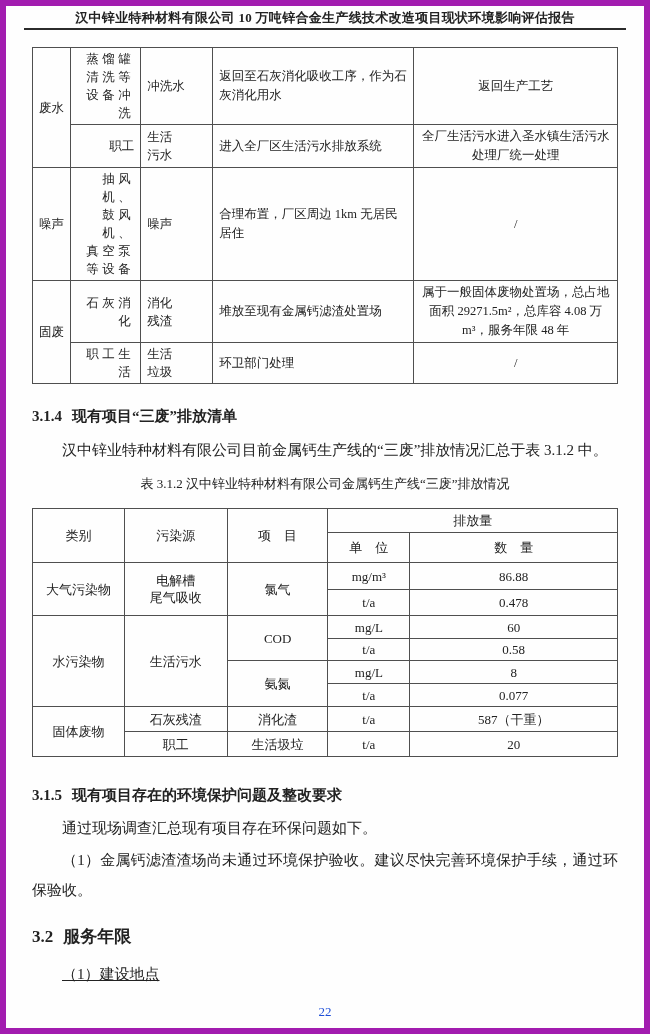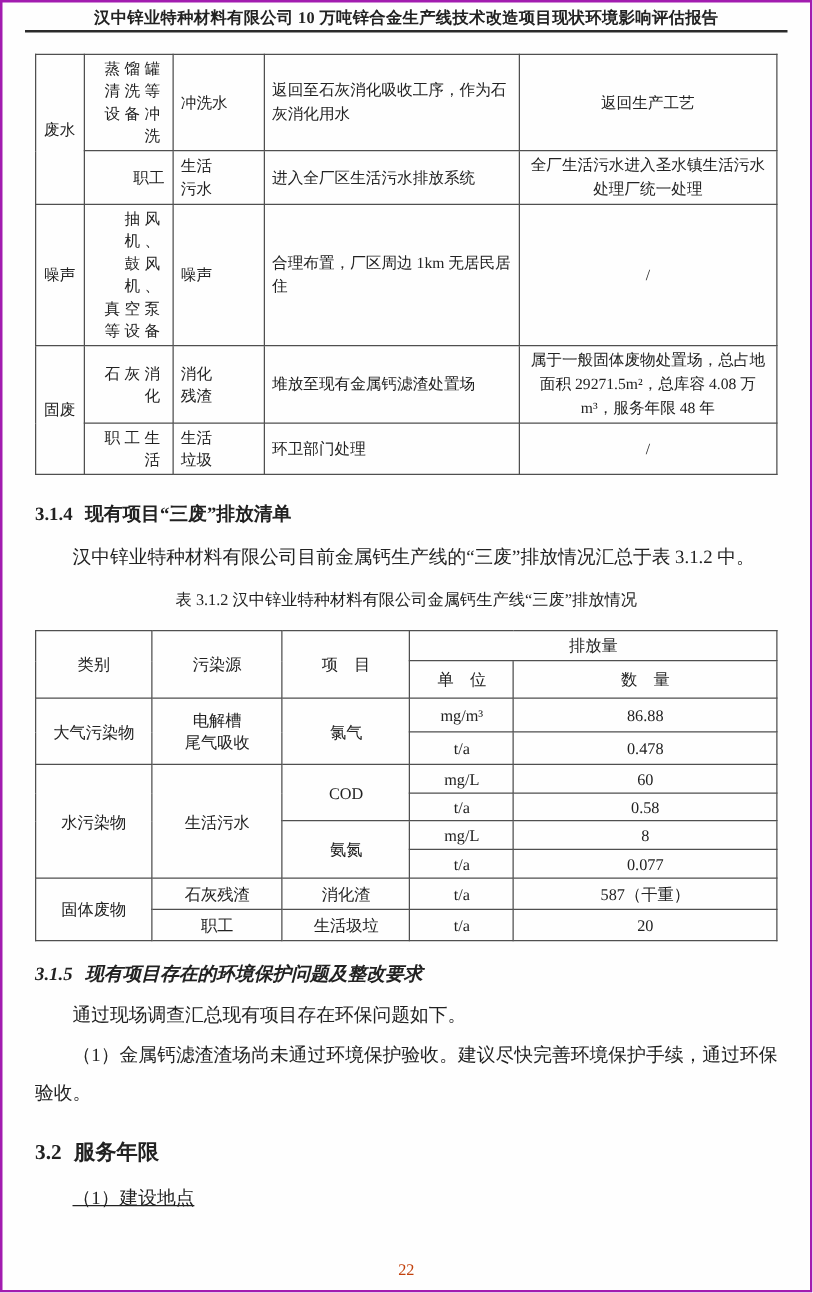--- a/index.html
+++ b/index.html
@@ -1,21 +1,21 @@
 <!DOCTYPE html>
 <html><head>
 <meta charset="utf-8">
 <style>
   html,body { margin:0; padding:0; background:#fff; }
   .page {
     position:relative;
     width:650px; height:1034px;
     box-sizing:border-box;
     background:#fefefe;
-    border:2px solid #a21caf;
+    border:6px solid #a21caf;
     padding:3px 26px 16px 26px;
     font-family:"Liberation Serif","DejaVu Serif",serif;
     color:#222;
     overflow:hidden;
   }
   .doc-title {
     text-align:center;
     font-size:13px;
     font-weight:bold;
     line-height:17px;
@@ -40,21 +40,21 @@
   .t2 td { text-align:center; }
   .sec-heading { font-weight:bold; font-size:15px; line-height:20px; margin:22px 0 0 0; }
   .sec-heading .sec-num { margin-right:10px; }
   .sec-heading.big { font-size:17px; line-height:22px; margin-top:21px; }
   .sec-heading.m2  { margin-top:27px; font-size:15px; }
   .body-para { font-size:15px; line-height:22px; margin:13px 0 0 0; text-indent:2em; text-align:justify; }
   .body-para.intro { margin-top:12px; }
   .body-para.item  { margin-top:6px; line-height:30px; }
   .body-para.loc   { margin-top:15px;text-decoration:underline; }
   .tbl-caption { text-align:center; font-size:13px; font-weight:normal; line-height:20px; margin:13px 0 0 0; }
-  .page-number { position:absolute; left:0; right:0; bottom:8px; text-align:center; font-size:13px; color:#c2410c; }
+  .page-number { position:absolute; left:0; right:0; bottom:8px; text-align:center; font-size:13px; color:#1d4ed8; }
 </style>
 </head>
 <body>
 
 <div class="page">
 
   <div class="doc-title">汉中锌业特种材料有限公司 10 万吨锌合金生产线技术改造项目现状环境影响评估报告</div>
   <div class="header-rule"></div>
 
   <table class="t1">
@@ -181,21 +181,21 @@
       </tr>
       <tr style="height:25px;">
         <td>职工</td>
         <td>生活圾垃</td>
         <td>t/a</td>
         <td>20</td>
       </tr>
     </tbody>
   </table>
 
-  <h3 class="sec-heading" style="margin-top:17px;font-style:italic;">
+  <h3 class="sec-heading" style="margin-top:28px;">
     <span class="sec-num">3.1.5</span><span>现有项目存在的环境保护问题及整改要求</span>
   </h3>
 
   <p class="body-para intro">通过现场调查汇总现有项目存在环保问题如下。</p>
 
   <p class="body-para item">（1）金属钙滤渣渣场尚未通过环境保护验收。建议尽快完善环境保护手续，通过环保验收。</p>
 
   <h3 class="sec-heading big">
     <span class="sec-num">3.2</span><span>服务年限</span>
   </h3>

